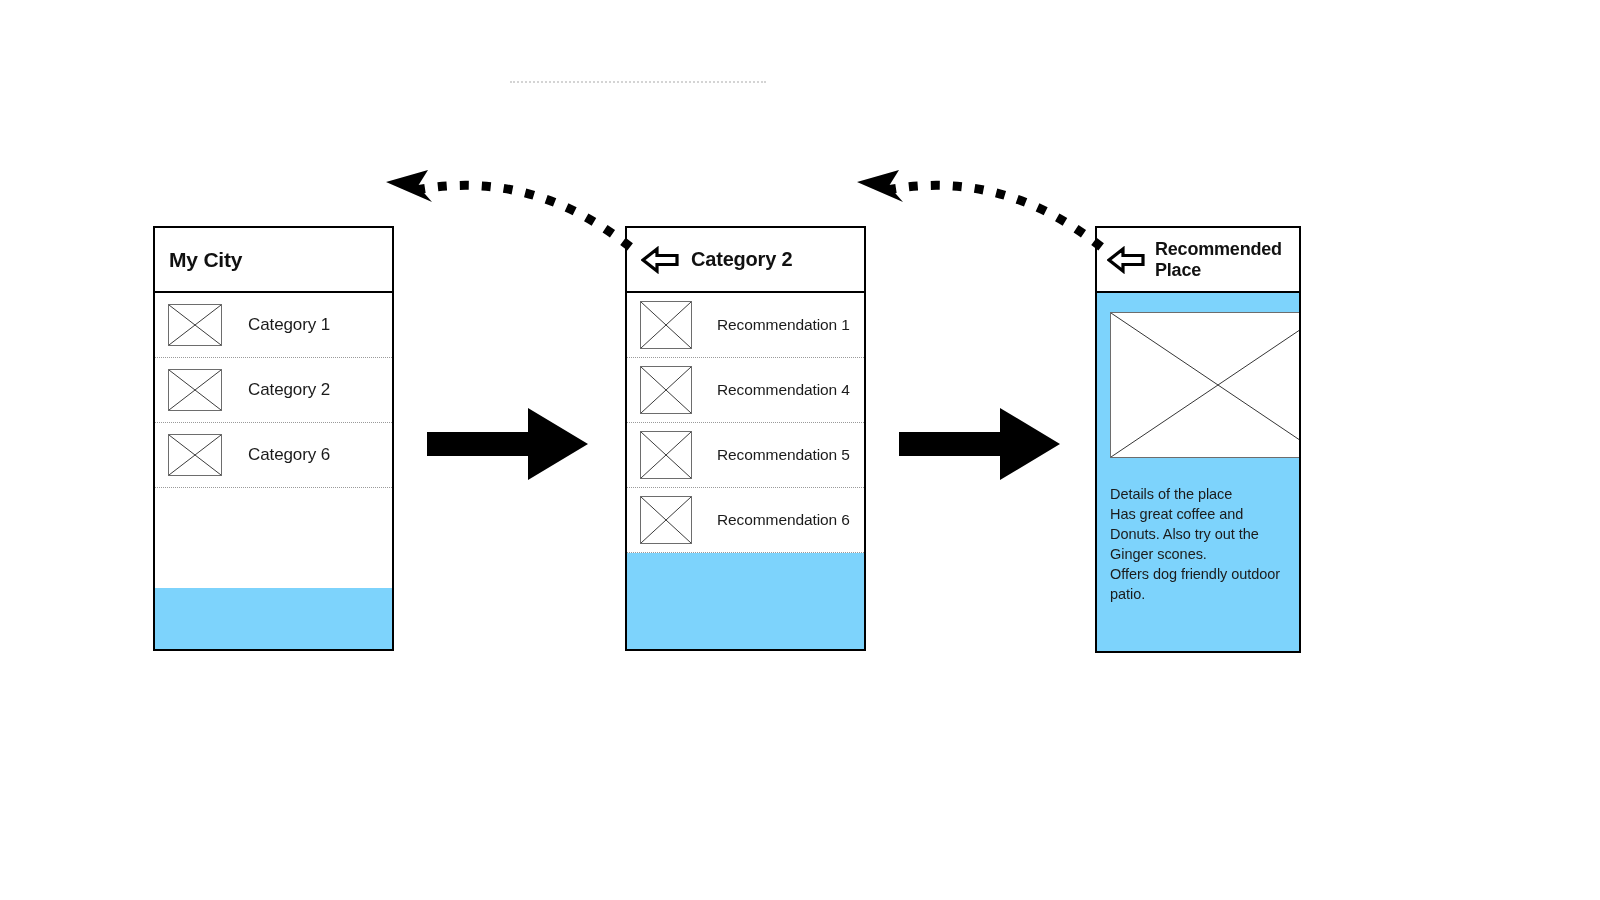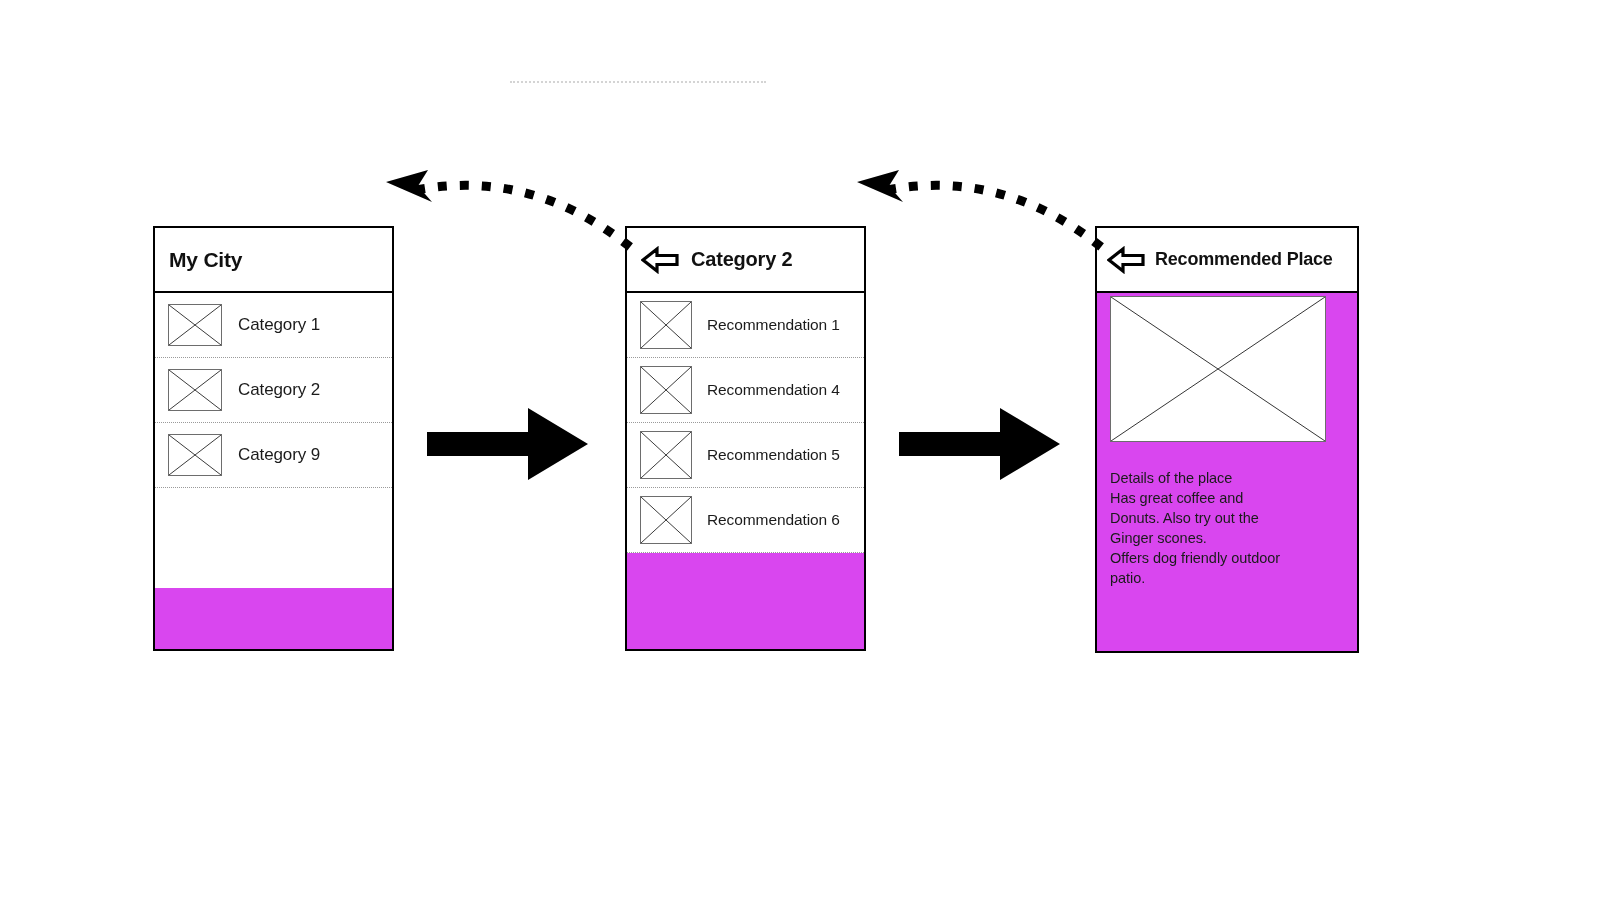--- a/index.html
+++ b/index.html
@@ -33,26 +33,26 @@
     width: 256px;
     height: 0;
     border-top: 2px dotted #d4d4d4;
   }
 
   
   .panel {
     position: absolute;
     box-sizing: border-box;
     border: 2px solid #000000;
-    background: #d946ef;
+    background: #7dd3fc;
     overflow: hidden;
   }
   #panel-city   { left: 153px; top: 226px; width: 241px; height: 425px; }
   #panel-category { left: 625px; top: 226px; width: 241px; height: 425px; }
-  #panel-place  { left: 1095px; top: 226px; width: 264px; height: 427px; }
+  #panel-place  { left: 1095px; top: 226px; width: 206px; height: 427px; }
 
   .panel-header {
     box-sizing: border-box;
     border-bottom: 2px solid #000000;
     display: flex;
     align-items: center;
     padding: 0 14px;
     background: #fff;
   }
   #panel-city .panel-header     { height: 65px; }
@@ -80,20 +80,21 @@
   
   .list { }
   .list-item {
     box-sizing: border-box;
     display: flex;
     align-items: center;
     height: 65px;
     padding-left: 13px;
     border-bottom: 1px dotted #9a9a9a;
     background: #fff;
+    gap: 10px;
   }
   .thumb {
     flex: 0 0 auto;
     width: 54px;
     height: 42px;
     box-sizing: border-box;
     border: 1px solid #6d6d6d;
     position: relative;
     background: #fff;
   }
@@ -108,21 +109,21 @@
     white-space: nowrap;
   }
   #panel-category .item-label { font-size: 15.5px; margin-left: 15px; text-align: center; }
 
   .list-spacer {
     height: 100px;
     background: #fff;
   }
 
   
-  .detail-body { padding: 3px 13px 0 13px; }
+  .detail-body { padding: 19px 13px 0 13px; }
   .hero-image {
     box-sizing: border-box;
     width: 216px;
     height: 146px;
     border: 1px solid #6d6d6d;
     background: #fff;
   }
   .hero-image svg { display: block; width: 100%; height: 100%; }
 
   .detail-text {
@@ -185,21 +186,21 @@
         <span class="item-label">Category 2</span>
       </div>
 
       <div class="list-item">
         <span class="thumb">
           <svg viewBox="0 0 54 42" preserveAspectRatio="none">
             <line x1="0" y1="0" x2="54" y2="42" stroke="#333" stroke-width="1"></line>
             <line x1="54" y1="0" x2="0" y2="42" stroke="#333" stroke-width="1"></line>
           </svg>
         </span>
-        <span class="item-label">Category 9</span>
+        <span class="item-label">Category 6</span>
       </div>
 
 
       <div class="list-spacer"></div>
     </div>
   </div>
 
   <svg class="forward-arrow" id="forward-arrow-1" viewBox="0 0 162 76">
     <polygon points="0,26 101,26 101,2 161,38 101,74 101,50 0,50" fill="#000000"></polygon>
   </svg>

